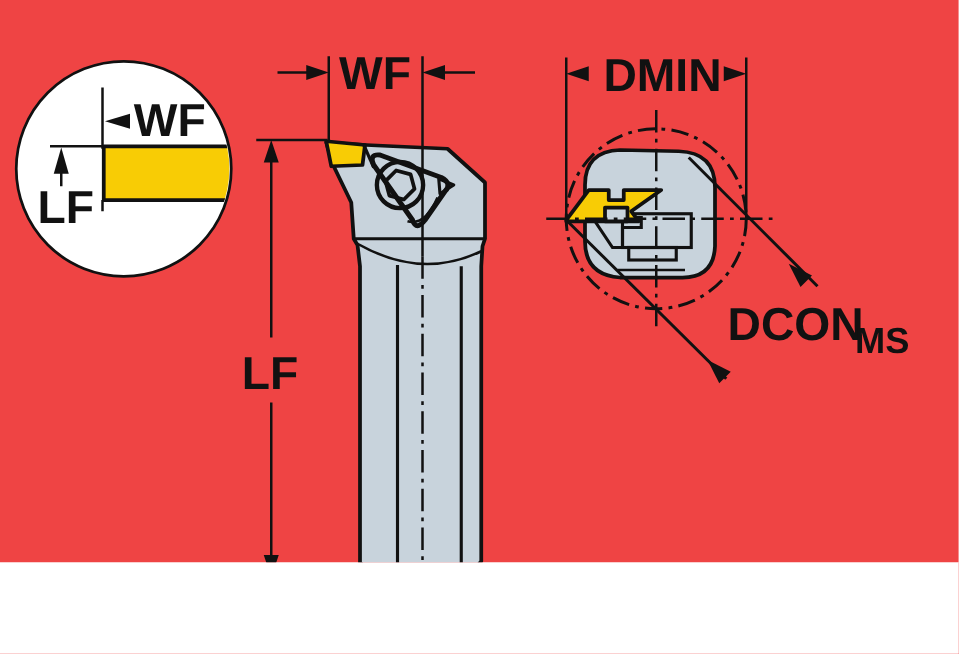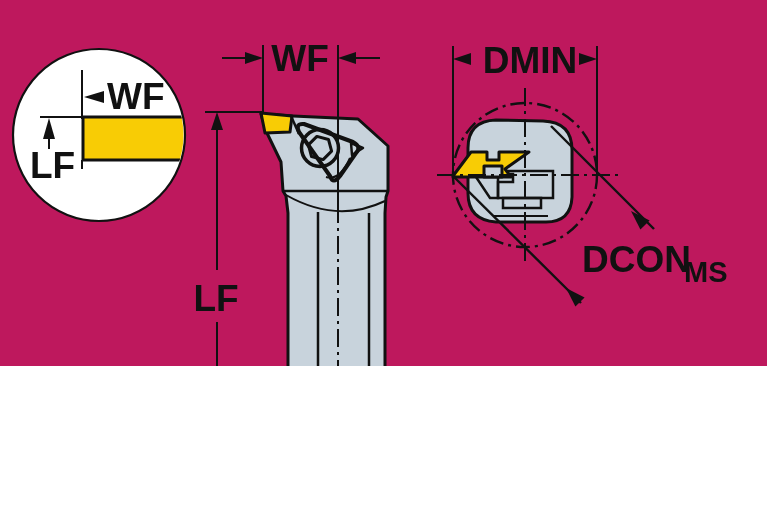--- a/index.html
+++ b/index.html
@@ -1,16 +1,16 @@
 <!DOCTYPE html>
 <html><head>
 <meta charset="utf-8">
 <style>
   html,body{margin:0;padding:0;background:#ffffff;}
-  .stage{position:relative;width:767px;height:366px;background:#be185d;overflow:hidden;}
+  .stage{position:relative;width:767px;height:450px;background:#ef4444;overflow:hidden;}
   svg{display:block;}
   svg text{font-family:"Liberation Sans","DejaVu Sans",sans-serif;font-weight:bold;fill:#111;}
   .dim{font-size:37px;}
   .dimsub{font-size:29px;}
   .ln{stroke:#111;stroke-width:2;fill:none;stroke-linecap:butt;}
   .ln24{stroke:#111;stroke-width:2.4;fill:none;}
   .ln25{stroke:#111;stroke-width:2.5;fill:none;}
   .outl{stroke:#111;stroke-width:3;stroke-linejoin:round;}
   .outl35{stroke:#111;stroke-width:3.5;stroke-linejoin:round;fill:none;}
   .outl4{stroke:#111;stroke-width:4;stroke-linejoin:round;fill:none;}

